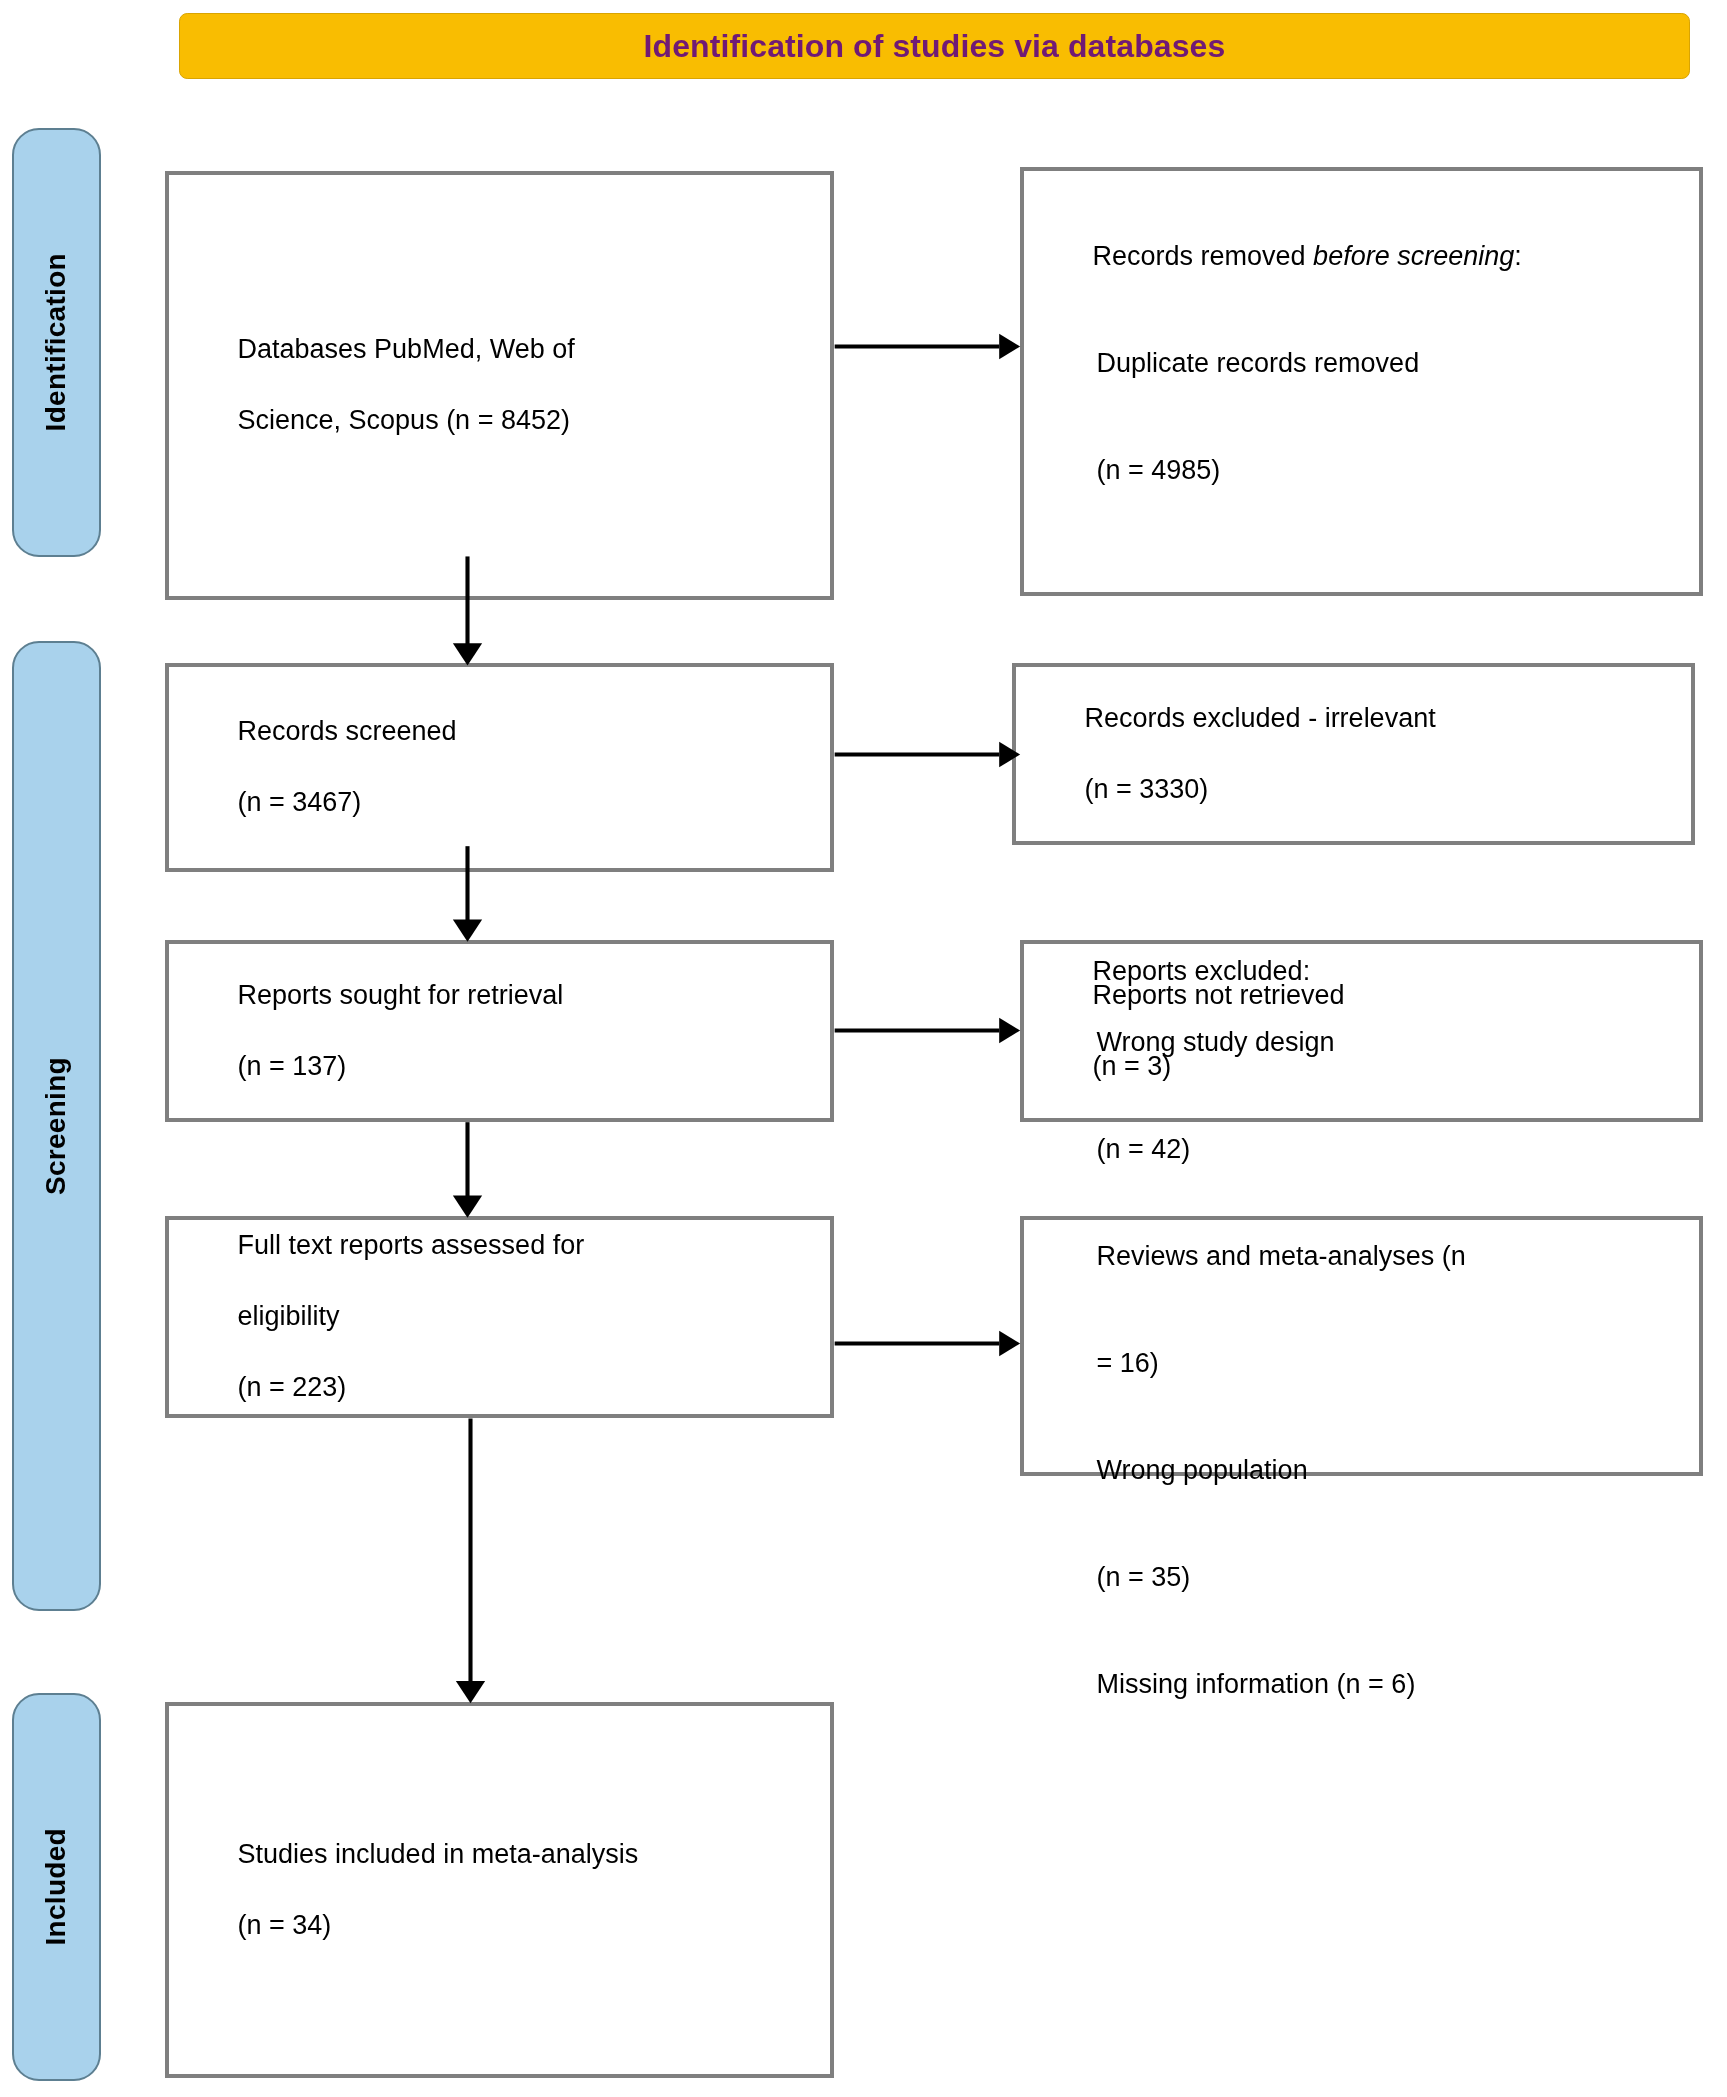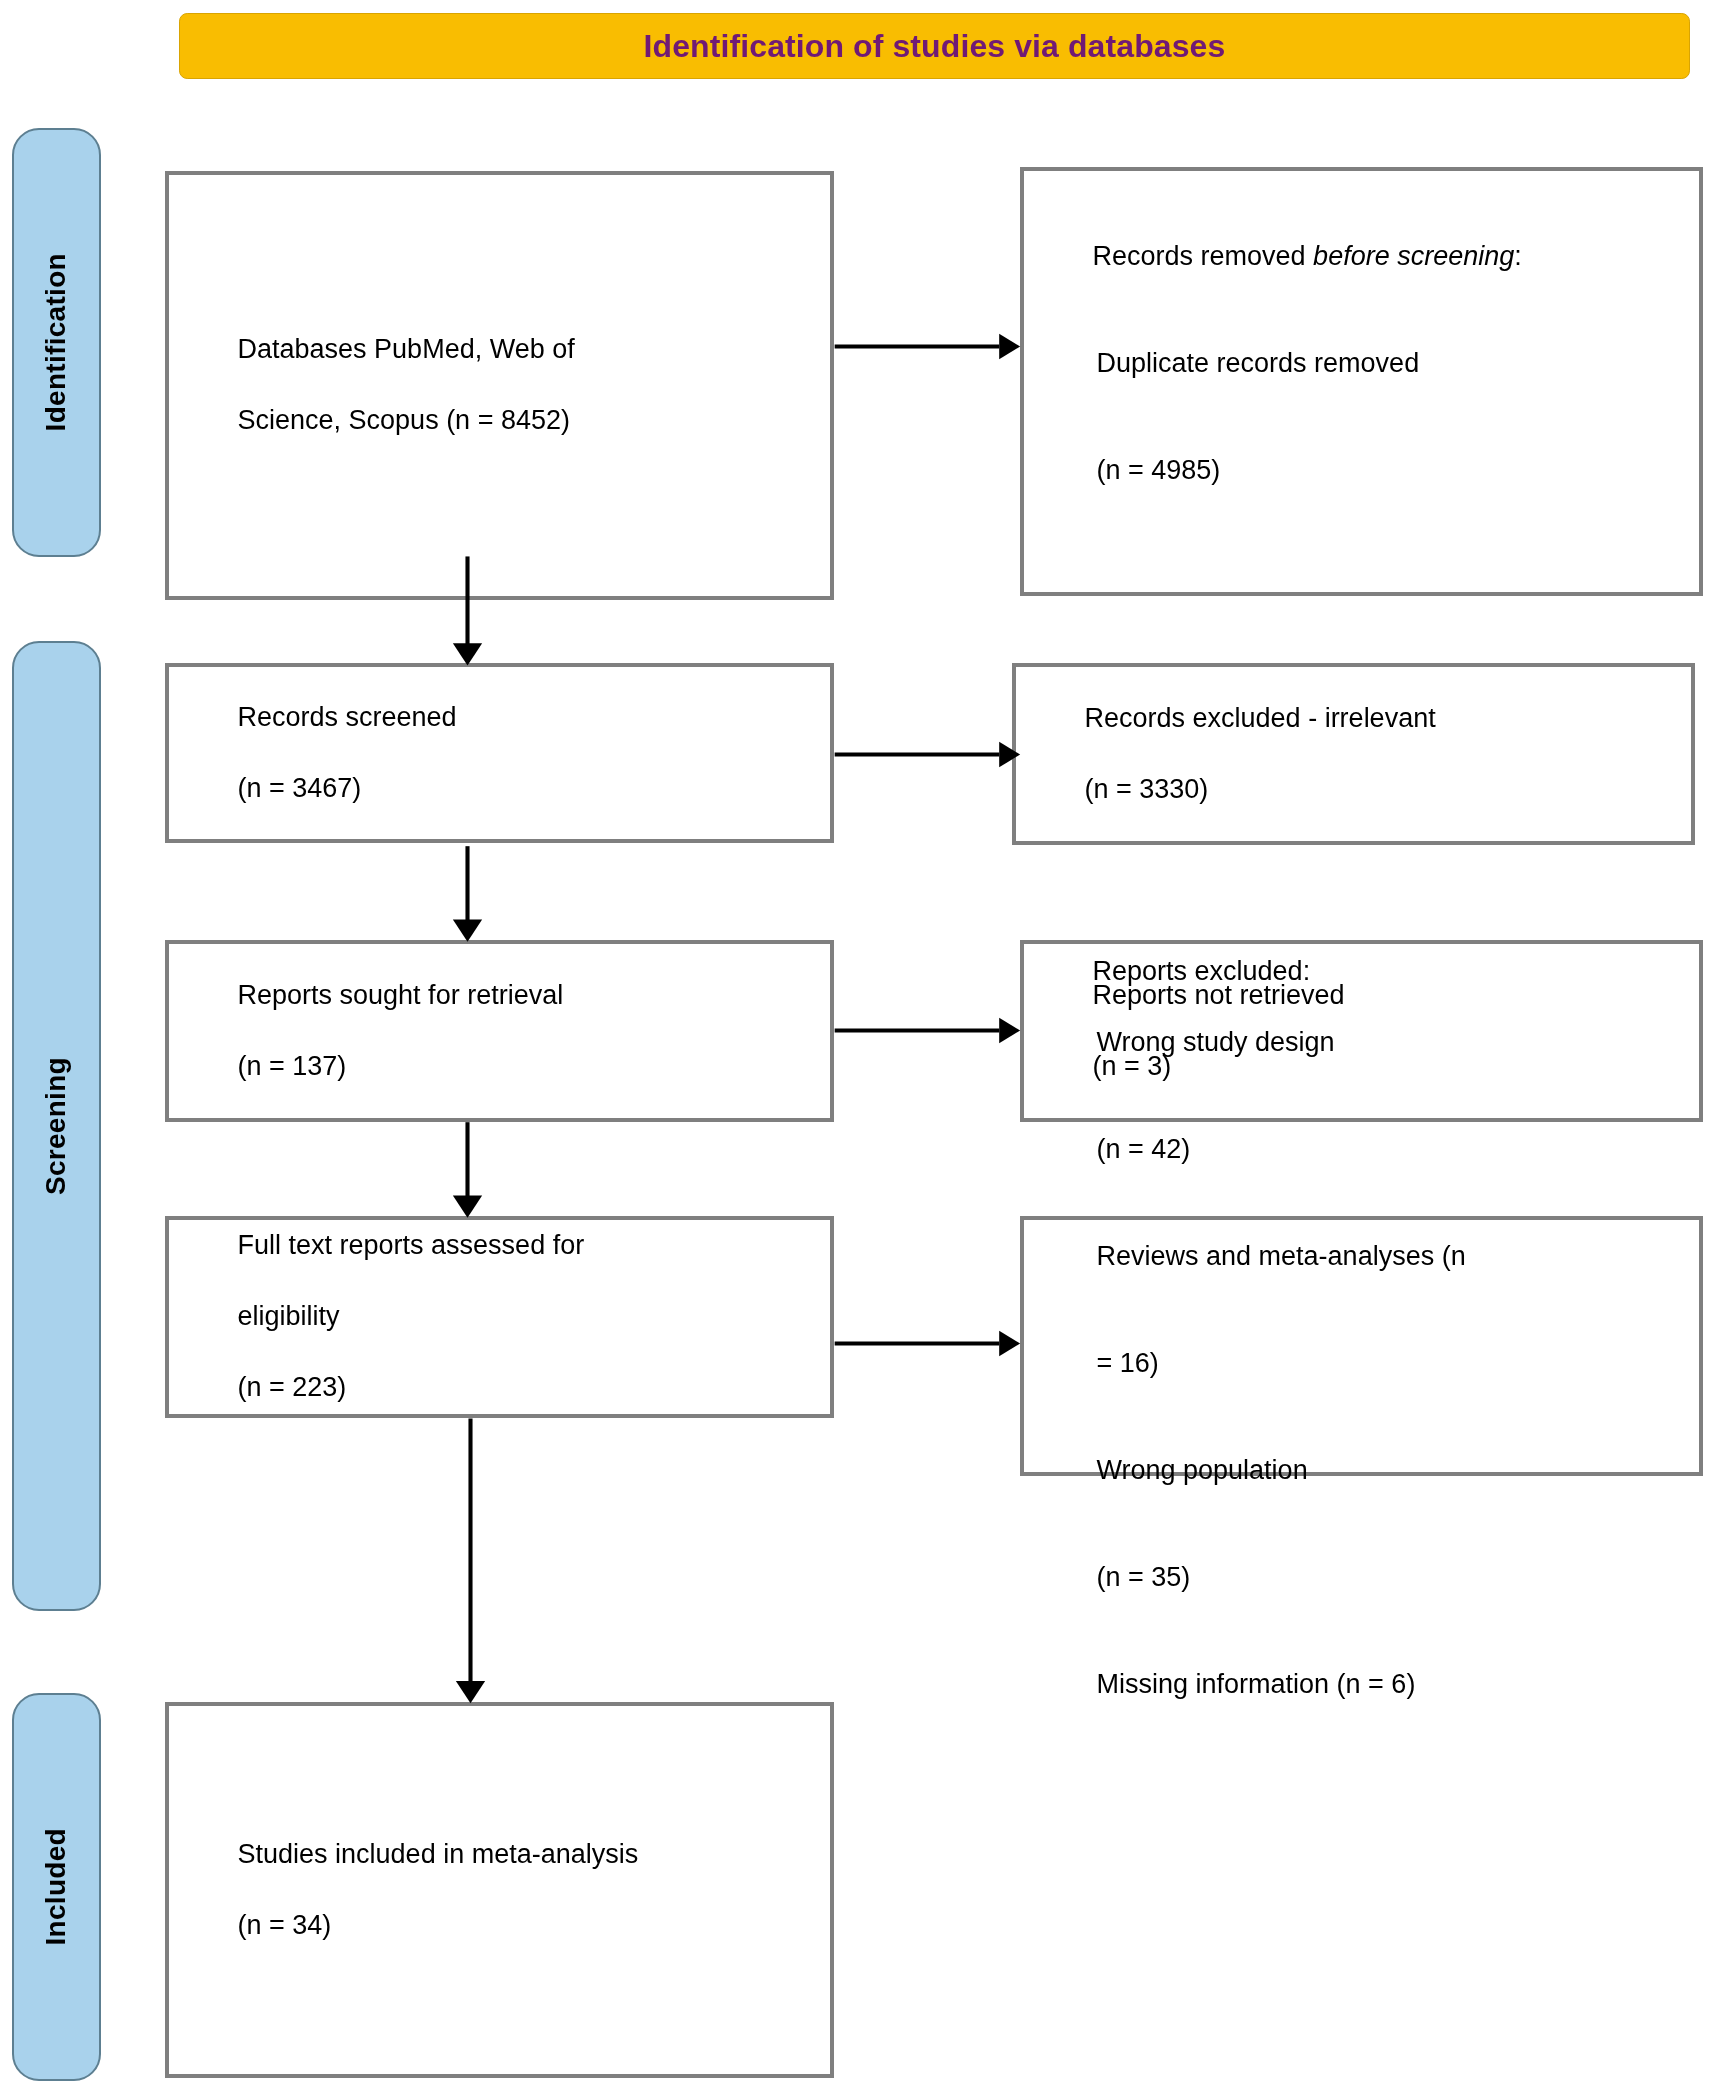--- a/index.html
+++ b/index.html
@@ -84,21 +84,21 @@
   }
   .box-text .ital { font-style: italic; }
   .sub {
     display: block;
     padding-left: 49px;
     text-indent: 0;
   }
 
   
   .b-databases  { left: 165px; top: 126px;  width: 669px; height: 429px; margin-top: 45px; }
-  .b-screened   { left: 165px; top: 663px; width: 669px; height: 180px; }
+  .b-screened   { left: 165px; top: 663px; width: 669px; height: 209px; }
   .b-sought     { left: 165px; top: 940px; width: 669px; height: 182px; }
   .b-fulltext   { left: 165px; top: 1216px; width: 669px; height: 202px; }
   .b-included   { left: 165px; top: 1702px; width: 669px; height: 376px; }
 
   
   .b-removed    { left: 1020px; top: 126px;  width: 683px; height: 429px; margin-top: 41px; }
   .b-excluded   { left: 1012px; top: 663px; width: 683px; height: 182px; }
   .b-notretr    { left: 1020px; top: 940px; width: 683px; height: 182px; }
   .b-repexcl    { left: 1020px; top: 1216px; width: 683px; height: 260px; }
 

